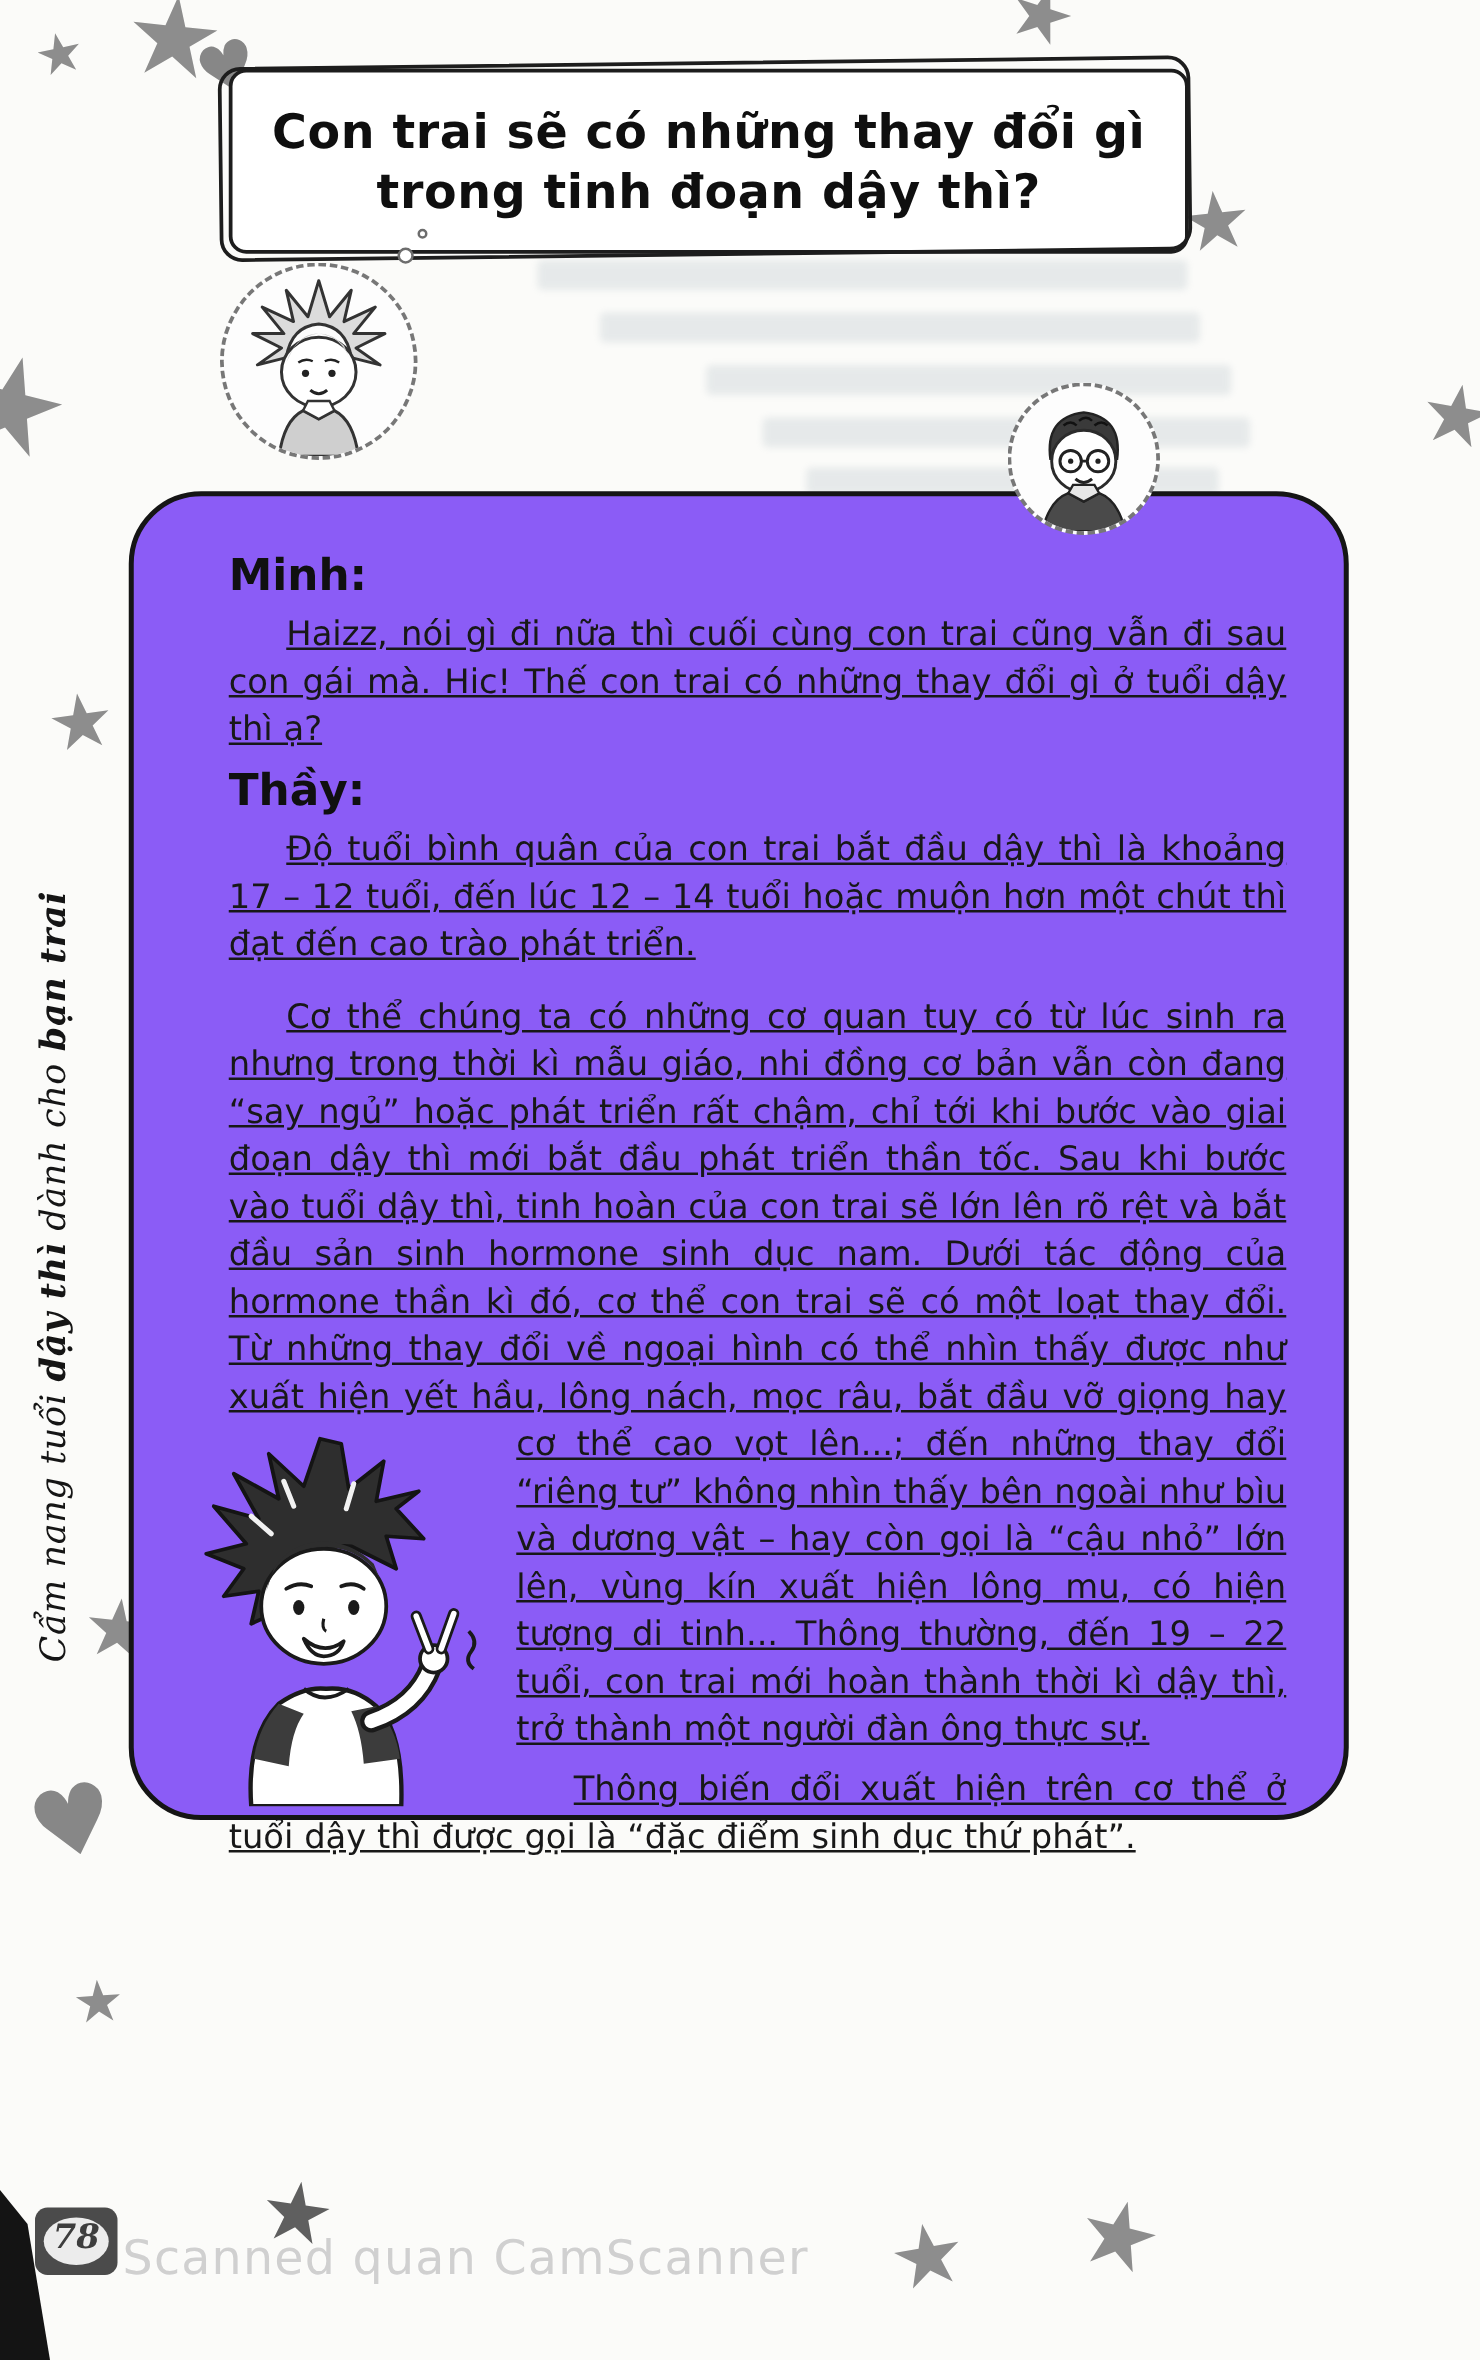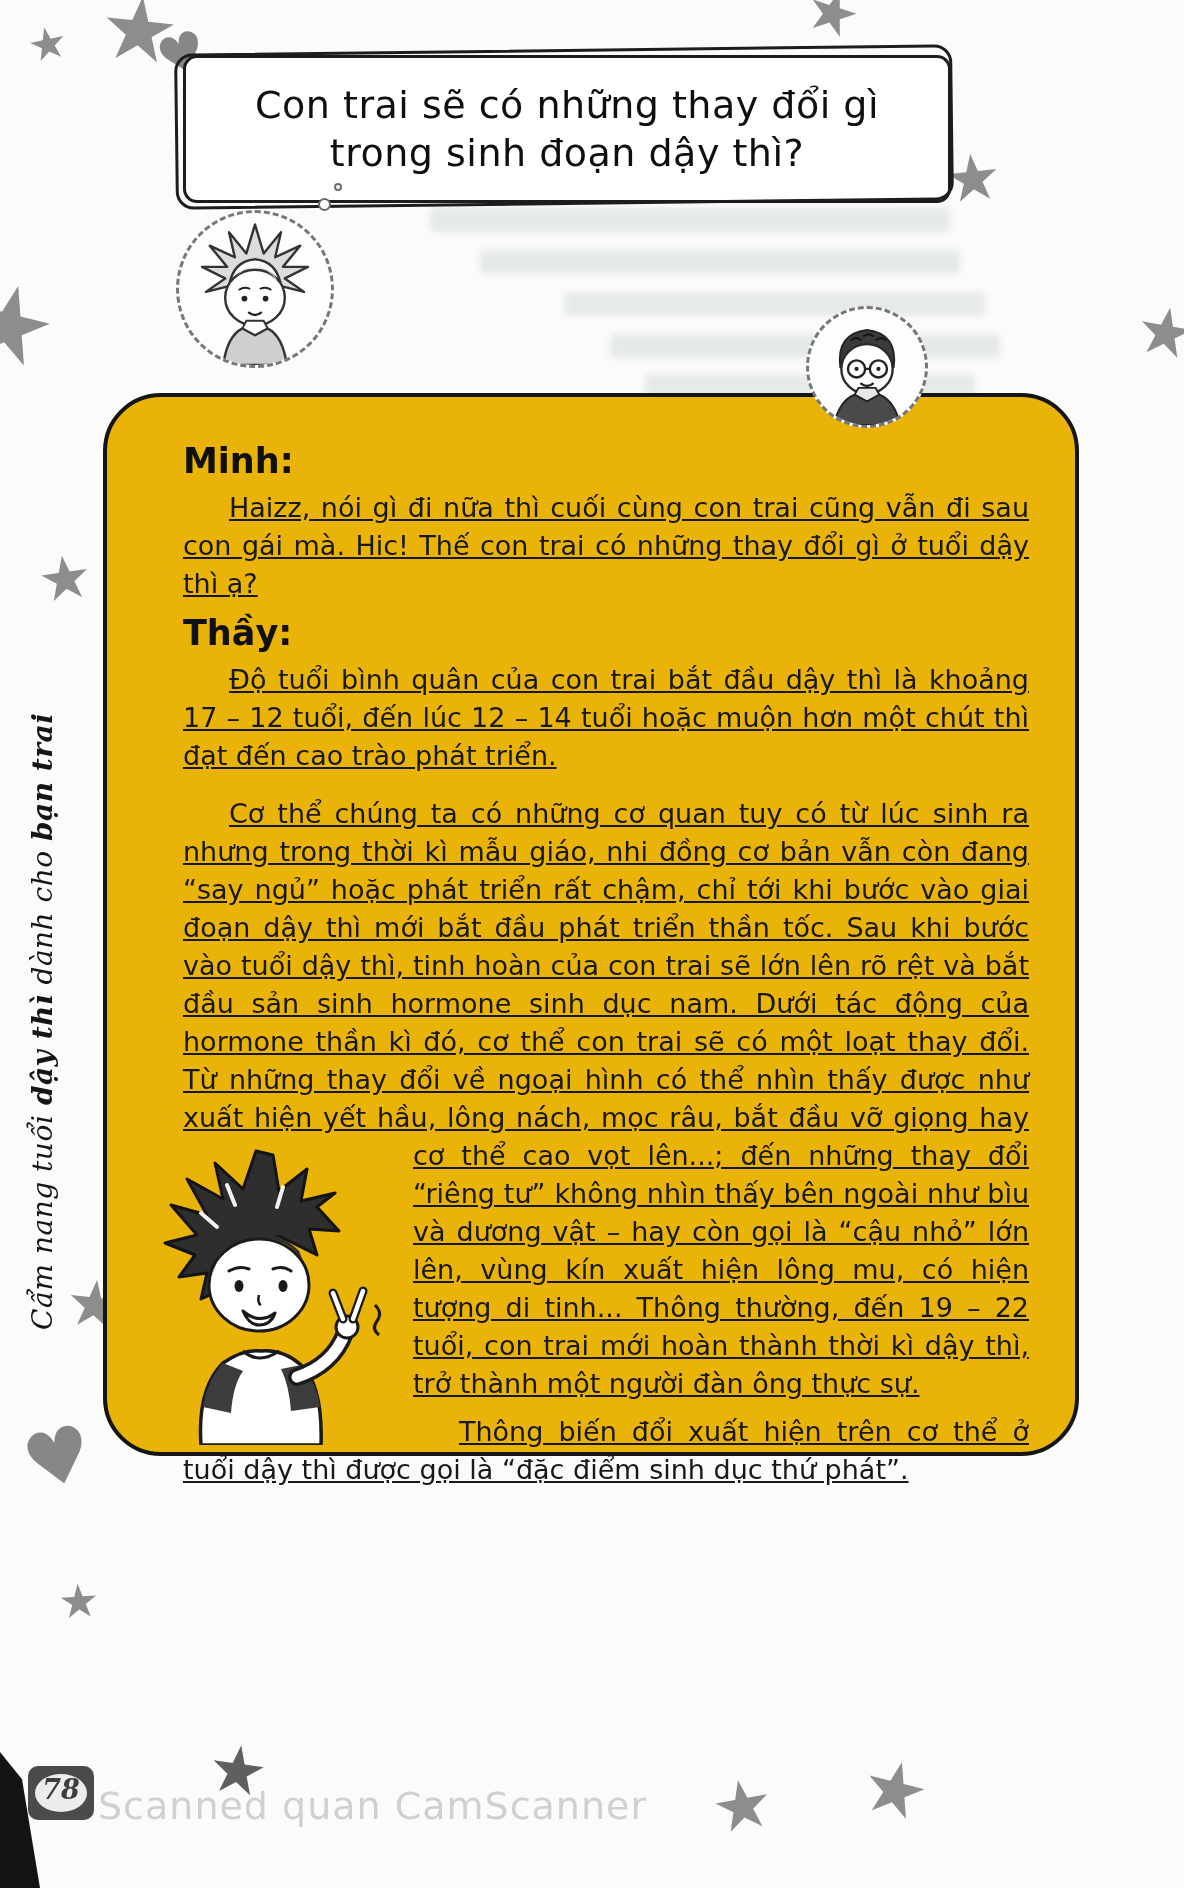--- a/index.html
+++ b/index.html
@@ -18,30 +18,30 @@
   .dot1 { left:318px; top:198px; width:13px; height:13px; }
   .dot2 { left:334px; top:183px; width:8px; height:8px; }
   .corner-wedge { position:absolute; left:0; top:1752px; width:40px; height:136px;
     background:#141414; clip-path:polygon(0 0,55% 20%,100% 100%,0 100%); z-index:5; }
   
   .title-box { position:absolute; left:183px; top:55px; width:768px; height:148px;
     background:#ffffff; border:3px solid #1d1d1d; border-radius:14px; z-index:2;
     display:flex; flex-direction:column; justify-content:center; align-items:center; gap:4px; }
   .title-box::before { content:""; position:absolute; inset:-9px -5px -5px -11px;
     border:3px solid #1d1d1d; border-radius:18px; transform:rotate(-0.7deg); }
-  .title-line { font-size:38px; font-weight:400; color:#0f0f0f; letter-spacing:0.5px; }
+  .title-line { font-size:38px; font-weight:700; color:#0f0f0f; letter-spacing:0.5px; }
   
   .avatar { position:absolute; border:3px dashed #777; border-radius:50%;
     background:#fdfdfd; overflow:hidden; z-index:3; }
   .avatar-minh { left:176px; top:210px; width:158px; height:158px; }
   .avatar-teacher { left:806px; top:306px; width:122px; height:122px; }
   .avatar svg { display:block; width:100%; height:100%; }
   
   .panel { position:absolute; left:103px; top:393px; width:976px; height:1063px;
-    background:#eab308; border:4px solid #151515; border-radius:58px;
+    background:#8b5cf6; border:4px solid #151515; border-radius:58px;
     padding:40px 46px 28px 76px; z-index:2; }
   .speaker { font-size:35px; font-weight:700; color:#101010; margin:4px 0 8px; }
   .panel p { font-size:27px; line-height:38px; text-align:justify;
     text-indent:46px; margin-bottom:10px; color:#181818;text-decoration:underline; }
   .wrap-zone { margin-top:20px; }
   .float-spacer { float:left; width:0; height:350px; }
   .boy-figure { float:left; clear:left; width:262px; height:300px; margin:0 20px 0 -52px; }
   .boy-figure svg { display:block; width:100%; height:100%; }
   
   .vertical-text { position:absolute; left:26px; top:1330px; width:650px;
@@ -85,21 +85,21 @@
   <span class="star" style="left:58px; top:1578px; font-size:46px; transform:rotate(-4deg);">★</span>
   <span class="star" style="left:208px; top:1738px; font-size:66px; transform:rotate(8deg); color:#5f5f5f;">★</span>
   <span class="star" style="left:712px; top:1772px; font-size:68px; transform:rotate(-10deg);">★</span>
   <span class="star" style="left:862px; top:1752px; font-size:74px; transform:rotate(14deg);">★</span>
 
   <span class="heart" style="left:158px; top:28px; font-size:54px; transform:rotate(-18deg);">♥</span>
   <span class="heart" style="left:24px; top:1420px; font-size:76px; transform:rotate(-14deg);">♥</span>
 
   <div class="title-box">
     <div class="title-line">Con trai sẽ có những thay đổi gì</div>
-    <div class="title-line">trong sinh đoạn dậy thì?</div>
+    <div class="title-line">trong tinh đoạn dậy thì?</div>
   </div>
 
   <div class="avatar avatar-minh">
     <svg viewBox="0 0 158 158">
       <path d="M79,12 L70,42 L52,20 L58,46 L32,34 L50,56 L24,56 L48,68 L28,82 L52,76 Q56,50 79,48 Q102,50 106,76 L130,82 L110,68 L134,56 L108,56 L126,34 L100,46 L106,20 L88,42 Z" fill="#dcdcdc" stroke="#333" stroke-width="2.5" stroke-linejoin="round"></path>
       <ellipse cx="79" cy="88" rx="31" ry="29" fill="#fff" stroke="#333" stroke-width="2.5"></ellipse>
       <path d="M52,80 Q60,58 79,56 Q98,58 106,80 L100,66 Q90,56 79,56 Q66,56 58,68 Z" fill="#c9c9c9"></path>
       <path d="M62,80 q6,-4 12,-1" stroke="#222" fill="none" stroke-width="2"></path>
       <path d="M84,79 q6,-3 12,1" stroke="#222" fill="none" stroke-width="2"></path>
       <circle cx="68" cy="89" r="3" fill="#222"></circle>

